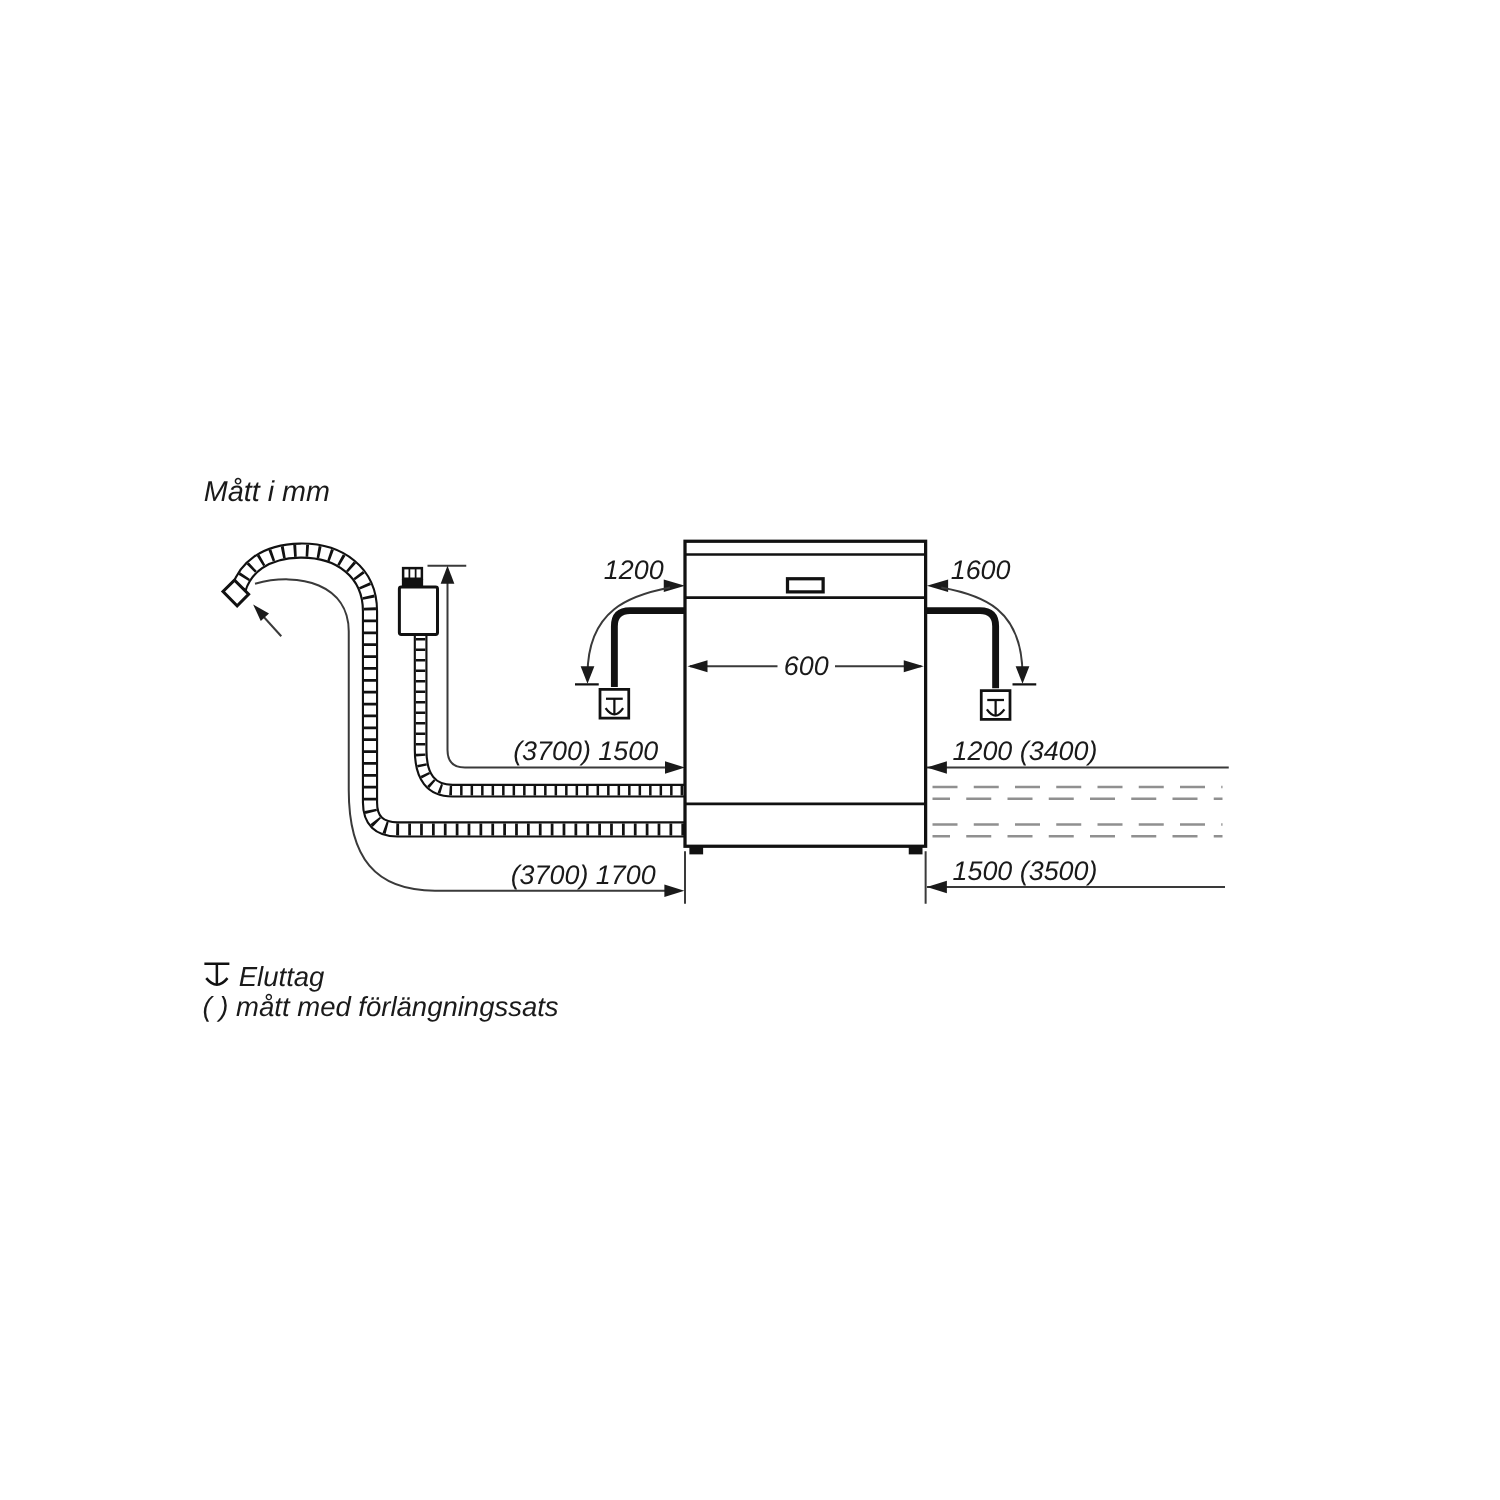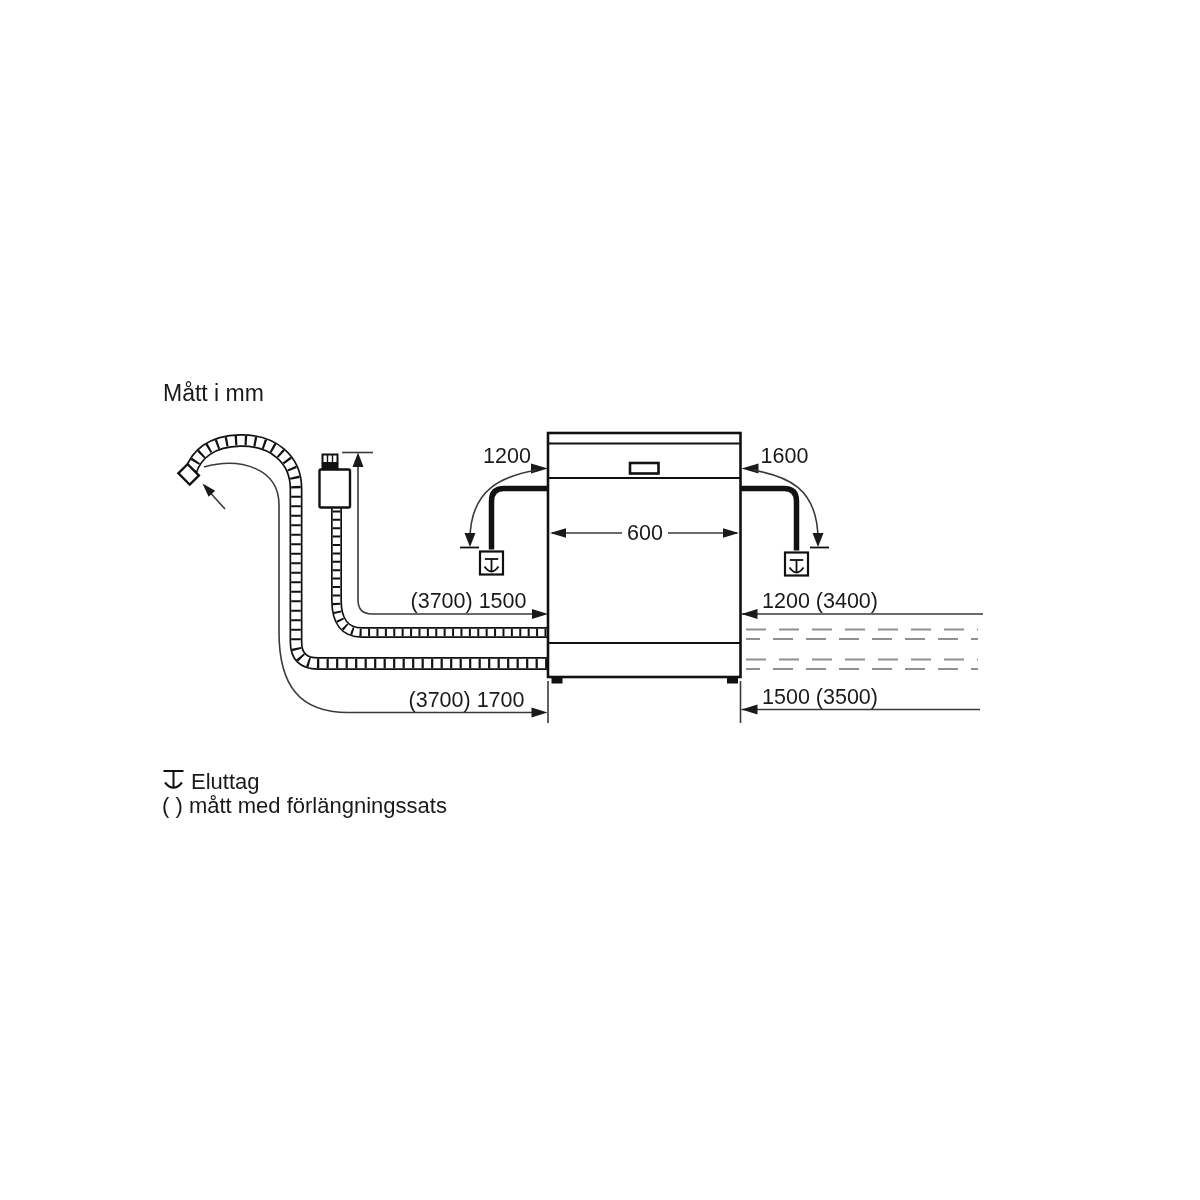--- a/index.html
+++ b/index.html
@@ -1,17 +1,17 @@
 <!DOCTYPE html>
 <html><head>
 <meta charset="utf-8">
 <style>
   html,body{margin:0;padding:0;background:#fff;}
   .page{position:relative;width:1200px;height:1200px;background:#ffffff;overflow:hidden;
-        font-family:"Liberation Sans", sans-serif;}
+        font-family:"Liberation Sans", sans-serif;font-style:italic;}
   svg{position:absolute;left:0;top:0;}
   svg text{fill:#1a1a1a;font-family:"Liberation Sans", sans-serif;}
   .t-dim{font-size:21.5px;}
   .t-title{font-size:23px;}
   .t-legend{font-size:22px;}
   .outline{stroke:#111;fill:#fff;}
   .ln{stroke:#111;fill:none;}
   .thin{stroke:#3a3a3a;stroke-width:1.6;fill:none;}
   .arrow{fill:#1a1a1a;stroke:none;}
   .cable{stroke:#111;stroke-width:5.5;fill:none;stroke-linecap:butt;}

